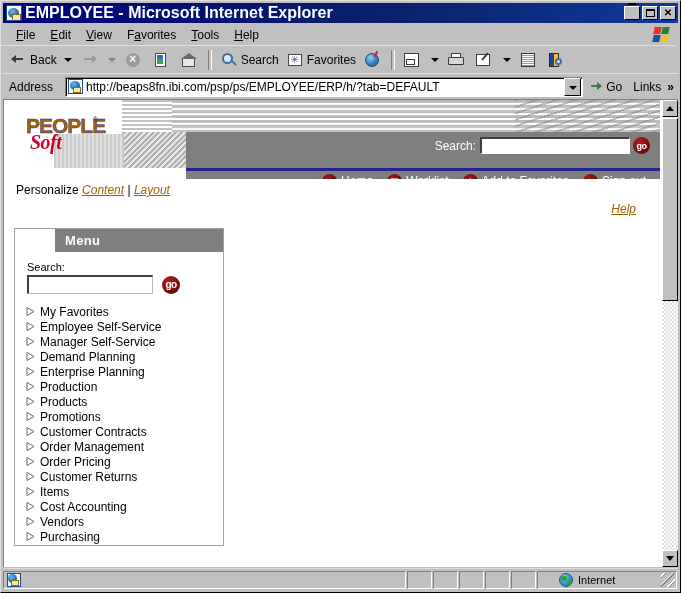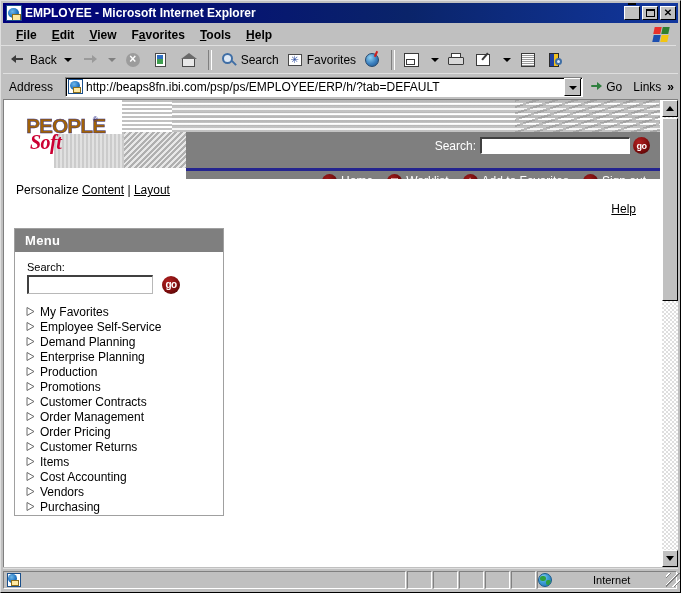--- a/index.html
+++ b/index.html
@@ -60,21 +60,21 @@
     content: "";
     position: absolute;
     left: 5px; top: 8px;
     width: 9px; height: 7px;
     background: #ffe9a0;
     border: 1px solid #8a6d1a;
     box-sizing: border-box;
   }
   .titlebar-text {
     color: #ffffff;
-    font-size: 12px;
+    font-size: 16px;
     font-weight: bold;
     font-family: "Liberation Sans", sans-serif;
     letter-spacing: 0px;
     white-space: nowrap;
     flex: 1 1 auto;
     overflow: hidden;
   }
   .titlebar-buttons { display: flex; gap: 2px; padding-right: 1px; flex: 0 0 auto; }
   .tb-btn {
     width: 16px; height: 14px;
@@ -105,21 +105,21 @@
   
   .menubar {
     position: absolute;
     left: 2px; top: 23px;
     width: 675px; height: 21px;
     background: #c0c0c0;
     display: flex;
     align-items: center;
     border-bottom: 1px solid #c0c0c0;
   }
-  .menubar-items { display: flex; align-items: center; padding-left: 6px; flex: 1 1 auto; font-weight: bold; }
+  .menubar-items { display: flex; align-items: center; padding-left: 6px; flex: 1 1 auto; }
   .menu-item {
     font-size: 12px;
     color: #000;
     padding: 2px 8px 2px 7px;
     font-family: "Liberation Sans", sans-serif;
     white-space: nowrap;
   }
   .menu-item u { text-decoration: underline; }
   .ie-logo {
     width: 26px; height: 19px;
@@ -688,23 +688,24 @@
     box-sizing: border-box;
     font-size: 12px;
     color: #000;
     font-family: "Liberation Sans", sans-serif;
     display: flex;
     align-items: flex-start;
     justify-content: space-between;
   }
   .pers-left { white-space: nowrap; }
   .pers-left a, .help-link {
-    color: #000000;
+    color: #a16207;
     text-decoration: underline;
     cursor: pointer;
+    font-style: italic;
   }
   .help-link { font-size: 12px; font-family: "Liberation Sans", sans-serif; }
 
   
   .menu-pagelet {
     position: absolute;
     left: 10px; top: 128px;
     width: 210px;
     background: #ffffff;
     border: 1px solid #a0a0a0;
@@ -713,20 +714,21 @@
   .menu-pagelet-head {
     background: #7f7f7f;
     color: #ffffff;
     font-size: 13px;
     font-weight: bold;
     font-family: "Liberation Sans", sans-serif;
     padding: 4px 0 5px 10px;
     height: 23px;
     box-sizing: border-box;
     letter-spacing: 0.3px;
+    margin-left: 40px;
   }
   .menu-pagelet-body {
     background: #ffffff;
     padding: 8px 0 0 0;
     border: 1px solid #ffffff;
     box-sizing: border-box;
   }
   .msearch-label {
     font-size: 11px;
     color: #000;
@@ -842,21 +844,21 @@
     border-left: 1px solid #808080;
     border-right: 1px solid #ffffff;
     border-bottom: 1px solid #ffffff;
     box-sizing: border-box;
     display: flex;
     align-items: center;
     margin-right: 1px;
   }
   .sb-main { flex: 1 1 auto; padding-left: 2px; }
   .sb-small { width: 25px; }
-  .sb-zone { width: 140px; padding-left: 0; gap: 36px; }
+  .sb-zone { width: 140px; padding-left: 21px; }
   .sb-ie-icon {
     width: 14px; height: 14px;
     background: #ffffff;
     border: 1px solid #1a4f8a;
     box-sizing: border-box;
     position: relative;
     flex: 0 0 auto;
     overflow: hidden;
     margin-left: 1px;
   }
@@ -1114,37 +1116,53 @@
                   </svg>
                 </span>
                 <span>Employee Self-Service</span>
               </li>
             <li class="menu-li">
                 <span class="tri-wrap">
                   <svg width="9" height="9" viewBox="0 0 9 9">
                     <polygon points="1,0.5 8,4.5 1,8.5" fill="#ffffff" stroke="#6a6a6a" stroke-width="1"></polygon>
                   </svg>
                 </span>
+                <span>Manager Self-Service</span>
+              </li>
+            <li class="menu-li">
+                <span class="tri-wrap">
+                  <svg width="9" height="9" viewBox="0 0 9 9">
+                    <polygon points="1,0.5 8,4.5 1,8.5" fill="#ffffff" stroke="#6a6a6a" stroke-width="1"></polygon>
+                  </svg>
+                </span>
                 <span>Demand Planning</span>
               </li>
             <li class="menu-li">
                 <span class="tri-wrap">
                   <svg width="9" height="9" viewBox="0 0 9 9">
                     <polygon points="1,0.5 8,4.5 1,8.5" fill="#ffffff" stroke="#6a6a6a" stroke-width="1"></polygon>
                   </svg>
                 </span>
                 <span>Enterprise Planning</span>
               </li>
             <li class="menu-li">
                 <span class="tri-wrap">
                   <svg width="9" height="9" viewBox="0 0 9 9">
                     <polygon points="1,0.5 8,4.5 1,8.5" fill="#ffffff" stroke="#6a6a6a" stroke-width="1"></polygon>
                   </svg>
                 </span>
                 <span>Production</span>
+              </li>
+            <li class="menu-li">
+                <span class="tri-wrap">
+                  <svg width="9" height="9" viewBox="0 0 9 9">
+                    <polygon points="1,0.5 8,4.5 1,8.5" fill="#ffffff" stroke="#6a6a6a" stroke-width="1"></polygon>
+                  </svg>
+                </span>
+                <span>Products</span>
               </li>
             <li class="menu-li">
                 <span class="tri-wrap">
                   <svg width="9" height="9" viewBox="0 0 9 9">
                     <polygon points="1,0.5 8,4.5 1,8.5" fill="#ffffff" stroke="#6a6a6a" stroke-width="1"></polygon>
                   </svg>
                 </span>
                 <span>Promotions</span>
               </li>
             <li class="menu-li">

